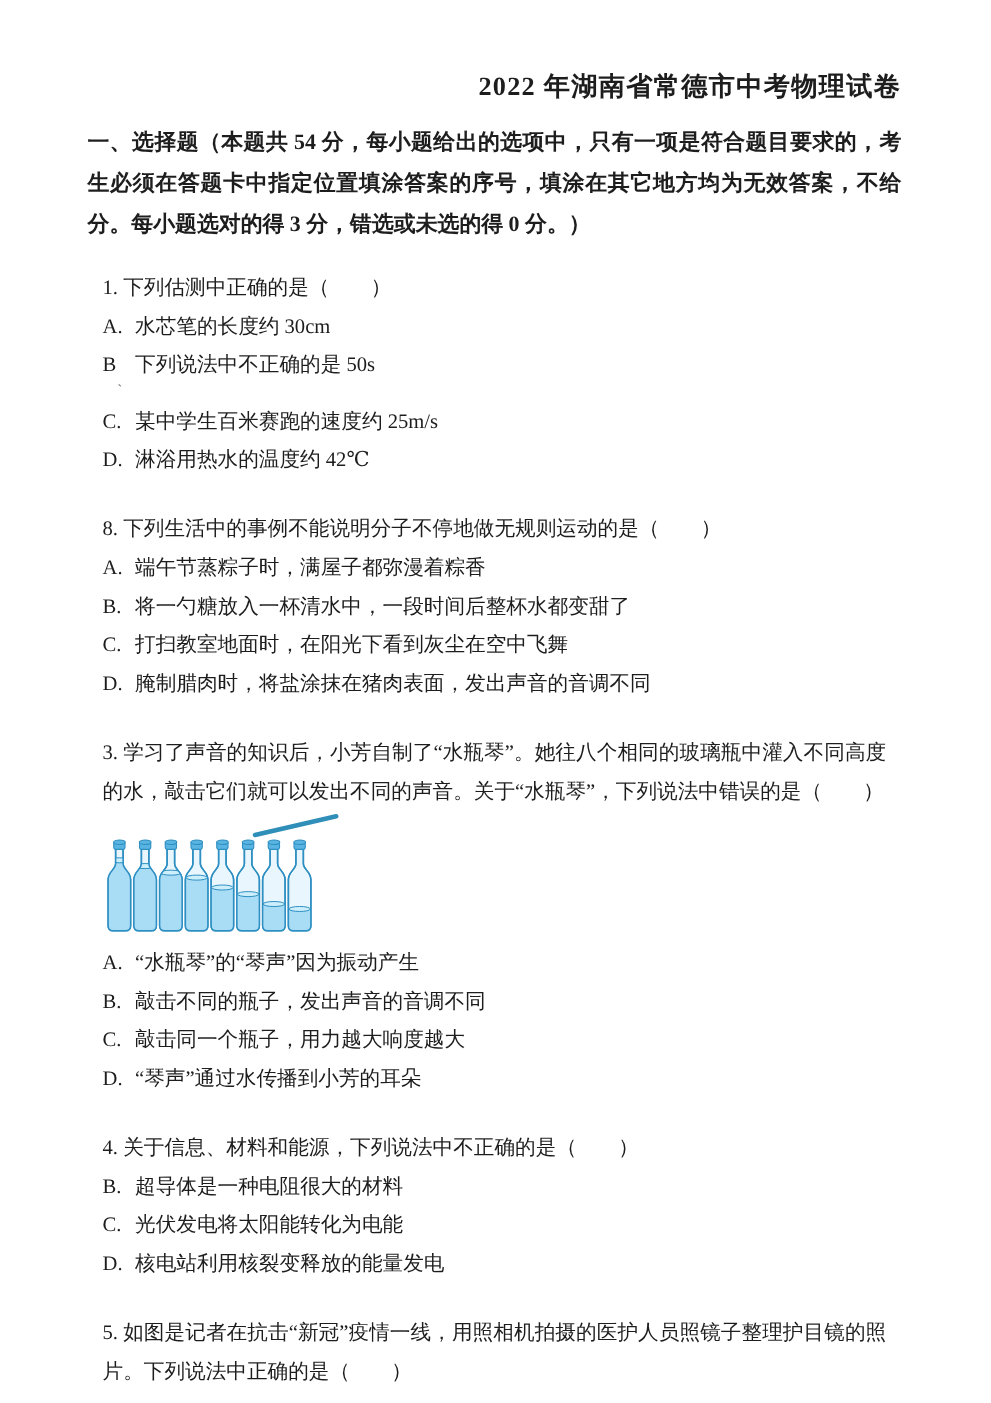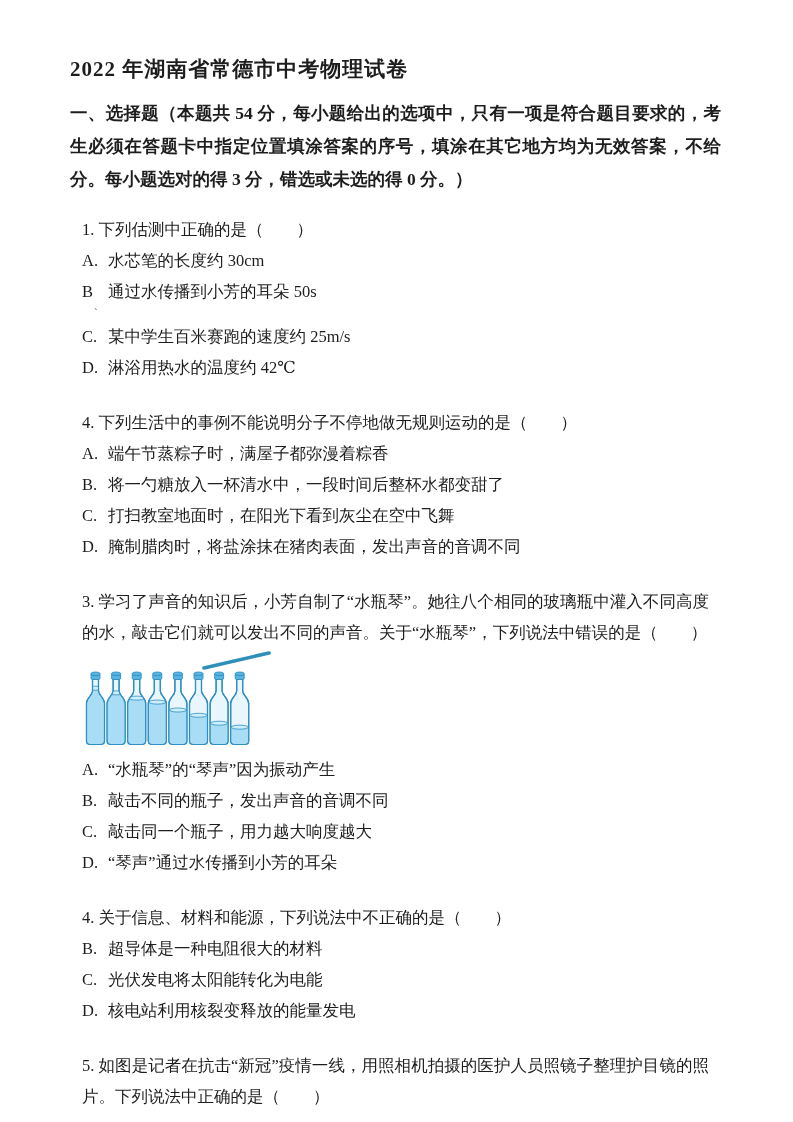--- a/index.html
+++ b/index.html
@@ -9,21 +9,21 @@
     color: #1d1d1d;
     -webkit-font-smoothing: antialiased;
   }
   .page {
     box-sizing: border-box;
     width: 793px; height: 1122px;
     padding: 54px 72px 0 70px;
     display: flex; flex-direction: column;
   }
   .doc-title {
-    text-align: left;
+    text-align: right;
     font-size: 21px; font-weight: 700;
     line-height: 30px;
     margin: 0 0 13px 0;
     letter-spacing: 1px;
   }
   .section-heading {
     font-size: 17.5px; font-weight: 700;
     line-height: 33px;
     text-align: justify;
     margin: 0 0 6px 0;
@@ -58,28 +58,28 @@
 
 <div class="page">
 
   <h1 class="doc-title">2022 年湖南省常德市中考物理试卷</h1>
 
   <p class="section-heading">一、选择题（本题共 54 分，每小题给出的选项中，只有一项是符合题目要求的，考生必须在答题卡中指定位置填涂答案的序号，填涂在其它地方均为无效答案，不给分。每小题选对的得 3 分，错选或未选的得 0 分。）</p>
 
   <div class="q-block">
     <p class="line">1. 下列估测中正确的是（　　）</p>
     <p class="line"><span class="opt-label">A.</span><span>水芯笔的长度约 30cm</span></p>
-    <p class="line"><span class="opt-label">B</span><span>通过水传播到小芳的耳朵 50s</span></p>
+    <p class="line"><span class="opt-label">B</span><span>下列说法中不正确的是 50s</span></p>
     <div class="stray-mark">ˋ</div>
     <p class="line"><span class="opt-label">C.</span><span>某中学生百米赛跑的速度约 25m/s</span></p>
     <p class="line"><span class="opt-label">D.</span><span>淋浴用热水的温度约 42℃</span></p>
   </div>
 
   <div class="q-block">
-    <p class="line">4. 下列生活中的事例不能说明分子不停地做无规则运动的是（　　）</p>
+    <p class="line">8. 下列生活中的事例不能说明分子不停地做无规则运动的是（　　）</p>
     <p class="line"><span class="opt-label">A.</span><span>端午节蒸粽子时，满屋子都弥漫着粽香</span></p>
     <p class="line"><span class="opt-label">B.</span><span>将一勺糖放入一杯清水中，一段时间后整杯水都变甜了</span></p>
     <p class="line"><span class="opt-label">C.</span><span>打扫教室地面时，在阳光下看到灰尘在空中飞舞</span></p>
     <p class="line"><span class="opt-label">D.</span><span>腌制腊肉时，将盐涂抹在猪肉表面，发出声音的音调不同</span></p>
   </div>
 
   <div class="q-block">
     <p class="line">3. 学习了声音的知识后，小芳自制了“水瓶琴”。她往八个相同的玻璃瓶中灌入不同高度的水，敲击它们就可以发出不同的声音。关于“水瓶琴”，下列说法中错误的是（　　）</p>
     <div class="figure-wrap">
       <svg width="200" height="100" viewBox="0 0 200 100" xmlns="http://www.w3.org/2000/svg">

